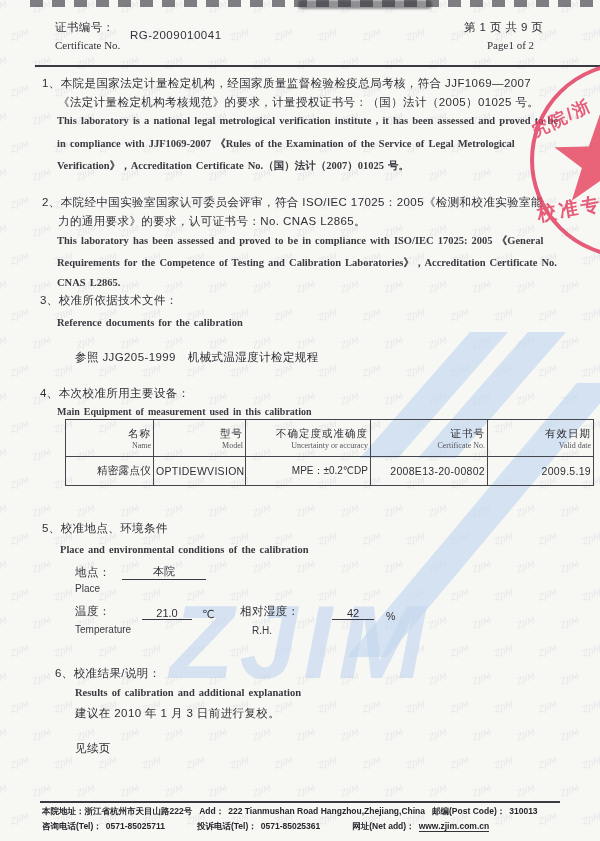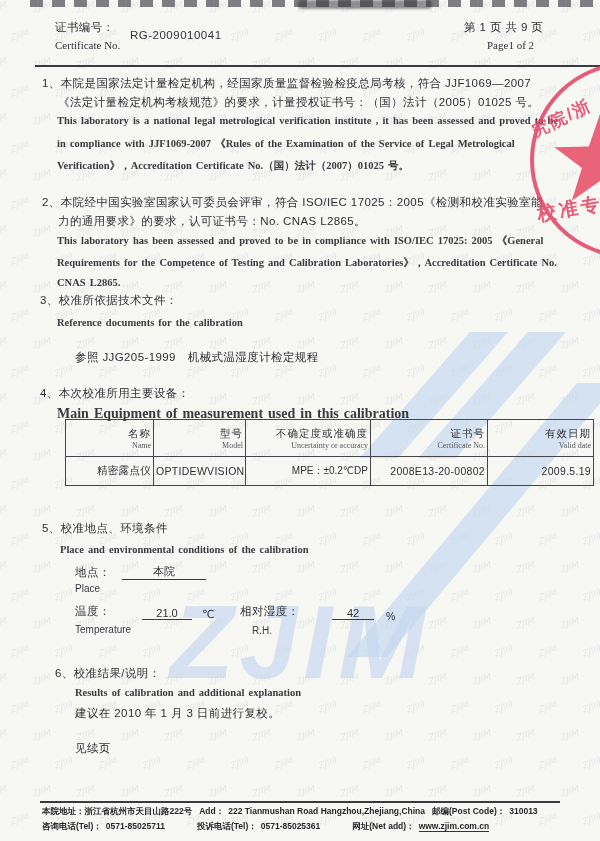--- a/index.html
+++ b/index.html
@@ -30,21 +30,21 @@
   #hdr-cert-zh{left:55px;top:20px;}  #hdr-cert-en{left:55px;top:39px;font-family:"Liberation Serif",serif;font-size:11px;}
   #hdr-cert-val{left:130px;top:29px;font-size:11.5px;letter-spacing:.5px;}
   #hdr-page-zh{left:464px;top:20px;} #hdr-page-en{left:487px;top:39px;font-family:"Liberation Serif",serif;font-size:11px;}
   #hdr-rule{left:35px;top:65px;width:565px;}
   
   #i1-zh1{left:42px;top:76px;} #i1-zh2{left:58px;top:95px;}
   #i1-en1{left:57px;top:115px;} #i1-en2{left:57px;top:137px;} #i1-en3{left:57px;top:159px;}
   #i2-zh1{left:42px;top:195px;} #i2-zh2{left:58px;top:214px;}
   #i2-en1{left:57px;top:234px;} #i2-en2{left:57px;top:256px;} #i2-en3{left:57px;top:277px;}
   #i3-zh{left:40px;top:293px;} #i3-en{left:57px;top:317px;} #i3-ref{left:75px;top:350px;}
-  #i4-zh{left:40px;top:386px;} #i4-en{left:57px;top:406px;font-size:14px;}
+  #i4-zh{left:40px;top:386px;} #i4-en{left:57px;top:406px;font-size:10px;}
   
   #equip-table{position:absolute;left:65px;top:419px;width:528px;border-collapse:collapse;
     table-layout:fixed;background:transparent;}
   #equip-table td{border:1.2px solid #45454d;text-align:right;vertical-align:middle;
     padding:1px 2px;overflow:hidden;}
   .th-zh{font-size:10.5px;letter-spacing:1px;color:#2f2f36;}
   .cell{font-size:10.5px;color:#2f2f36;letter-spacing:.3px;}
   .cell-acc{font-size:10px;color:#2f2f36;line-height:14px;}
   .hrow td{height:34px;} .r1 td{height:35px;} .r2 td{height:26px;}
   

